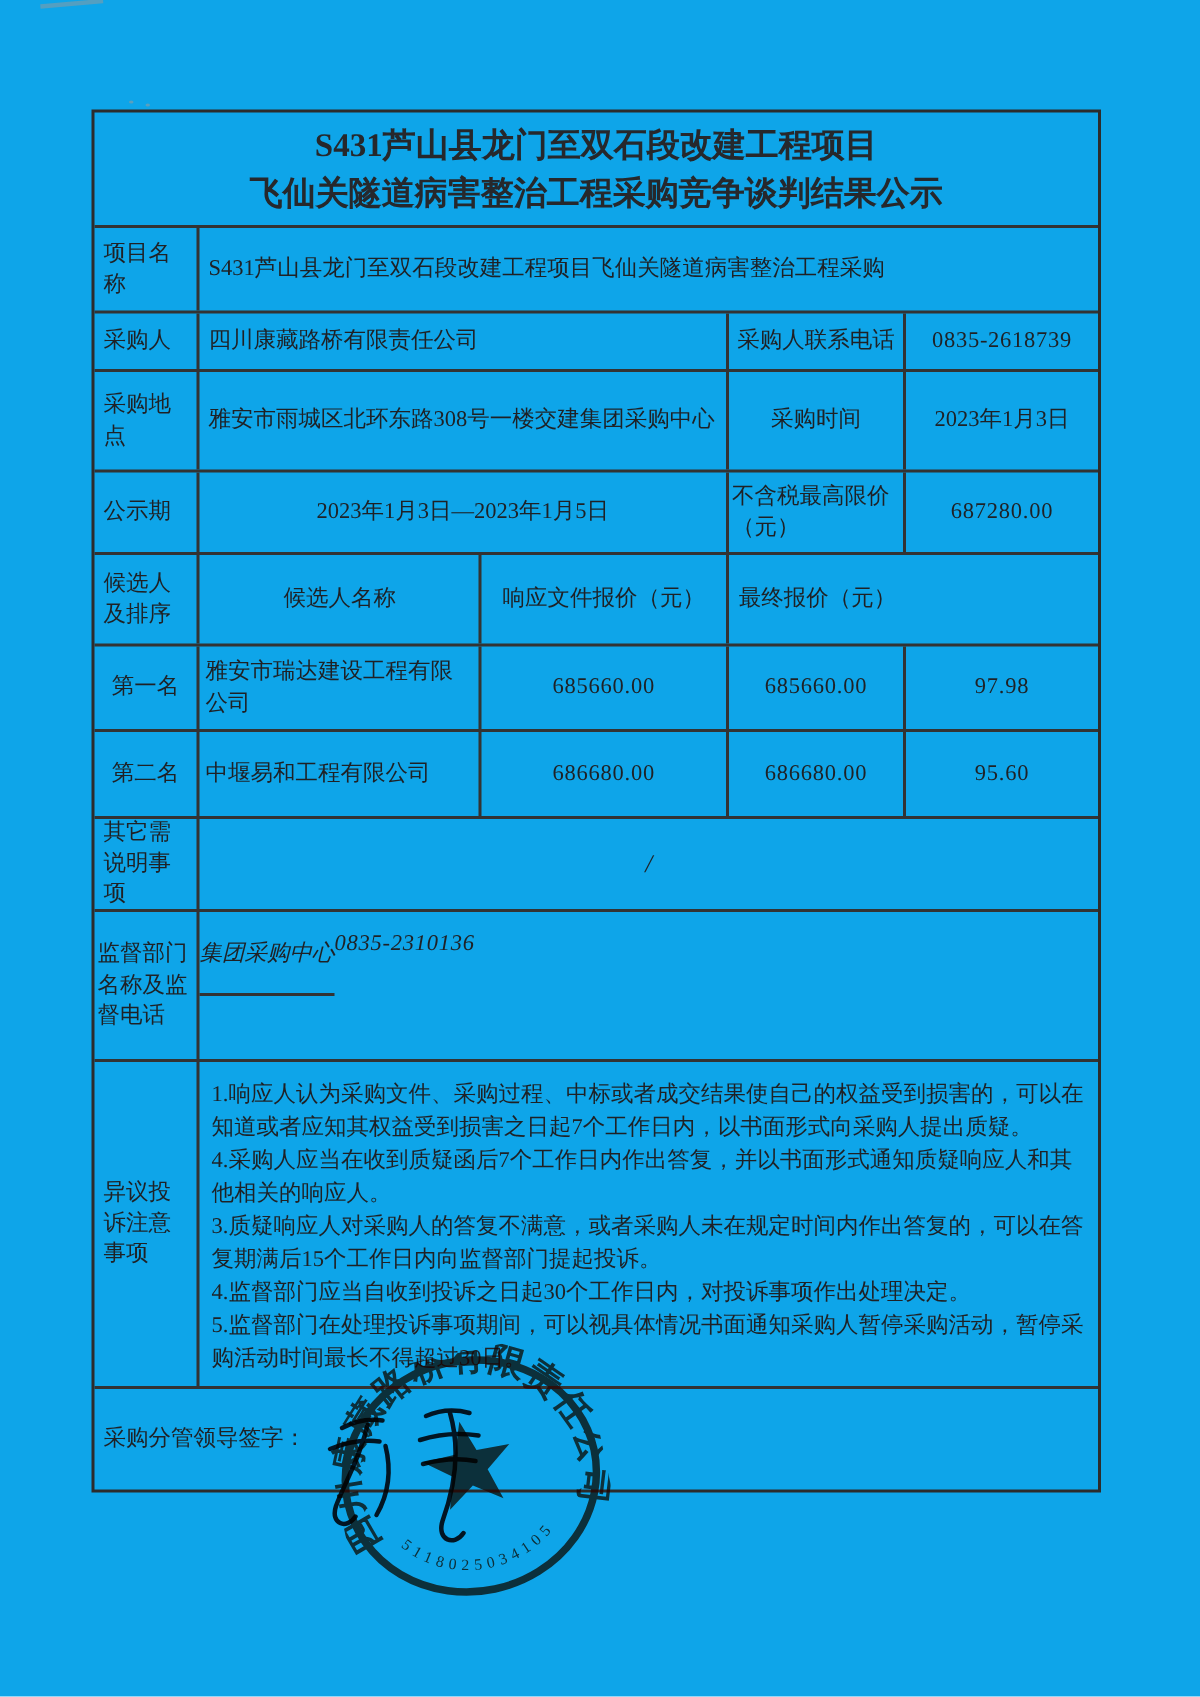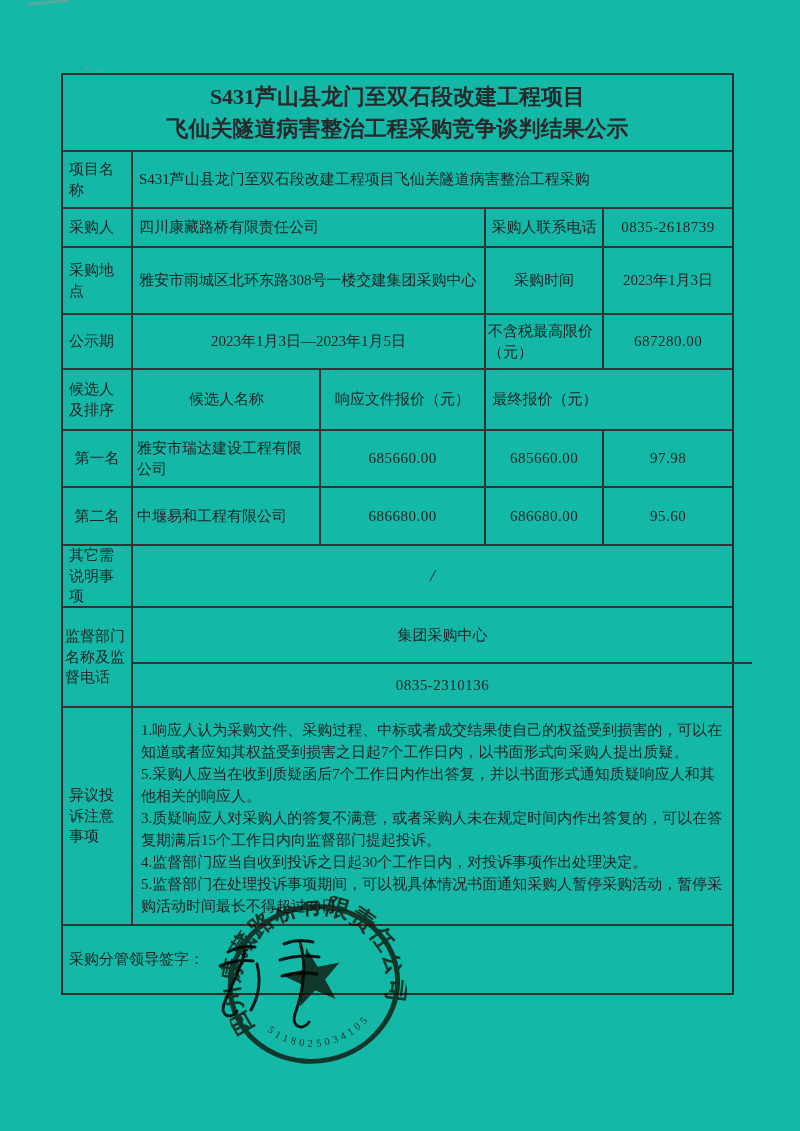--- a/index.html
+++ b/index.html
@@ -1,19 +1,19 @@
 <!DOCTYPE html>
 <html><head>
 <meta charset="utf-8">
 <style>
   html,body{margin:0;padding:0;}
   body{width:800px;height:1131px;background:#ffffff;}
   .page{
     position:relative;width:800px;height:1131px;overflow:hidden;
-    background:#14b8a6;
+    background:#0ea5e9;
     font-family:"Liberation Serif","DejaVu Serif",serif;
     color:#1f2125;
   }
   
   .corner-mark{position:absolute;left:27px;top:1px;width:42px;height:4px;
     border-top:3px solid #9a9a9a;transform:rotate(-5deg);opacity:.5;}
   .speck{position:absolute;width:3px;height:2px;background:#9a9a9a;border-radius:50%;opacity:.55;}
   .speck.s1{left:86px;top:67px;}
   .speck.s2{left:97px;top:69px;}
 
@@ -39,21 +39,21 @@
   .r-location{height:67px;}
   .r-publicity{height:55px;}
   .r-candhead{height:61px;}
   .r-cand1{height:57px;}
   .r-cand2{height:58px;}
   .r-other{height:62px;}
   .r-superv{height:100px;}
   .r-objection{height:218px;}
   .r-signature{height:67px;border-radius:16px;}
 
-  .superv-stack{width:619px;flex:none;display:flex;flex-direction:column;}
+  .superv-stack{width:619px;flex:none;display:flex;flex-direction:row;font-style:italic;}
   .superv-stack .sub{box-sizing:border-box;display:flex;align-items:center;justify-content:center;
     font-size:15px;}
   .superv-stack .sub.top{height:56px;border-bottom:2px solid #333333;}
   .superv-stack .sub.bot{height:42px;}
 
   .objection-body{display:block;padding:11px 6px 8px 8px;font-size:15px;line-height:22px;
     align-self:flex-start;}
   .objection-body p{margin:0;}
 
   .sig-row-cell{width:669px;flex:none;border-right:none;}
@@ -145,21 +145,21 @@
         <div class="sub top">集团采购中心</div>
         <div class="sub bot num">0835-2310136</div>
       </div>
     </div>
 
     <div class="row r-objection">
       <div class="cell w-label">异议投诉注意事项</div>
       <div class="cell w-wide" style="align-items:flex-start;padding:0;">
         <div class="objection-body">
           <p>1.响应人认为采购文件、采购过程、中标或者成交结果使自己的权益受到损害的，可以在知道或者应知其权益受到损害之日起7个工作日内，以书面形式向采购人提出质疑。</p>
-          <p>5.采购人应当在收到质疑函后7个工作日内作出答复，并以书面形式通知质疑响应人和其他相关的响应人。</p>
+          <p>4.采购人应当在收到质疑函后7个工作日内作出答复，并以书面形式通知质疑响应人和其他相关的响应人。</p>
           <p>3.质疑响应人对采购人的答复不满意，或者采购人未在规定时间内作出答复的，可以在答复期满后15个工作日内向监督部门提起投诉。</p>
           <p>4.监督部门应当自收到投诉之日起30个工作日内，对投诉事项作出处理决定。</p>
           <p>5.监督部门在处理投诉事项期间，可以视具体情况书面通知采购人暂停采购活动，暂停采购活动时间最长不得超过30日。</p>
         </div>
       </div>
     </div>
 
     <div class="row r-signature">
       <div class="cell sig-row-cell">采购分管领导签字：</div>
     </div>

